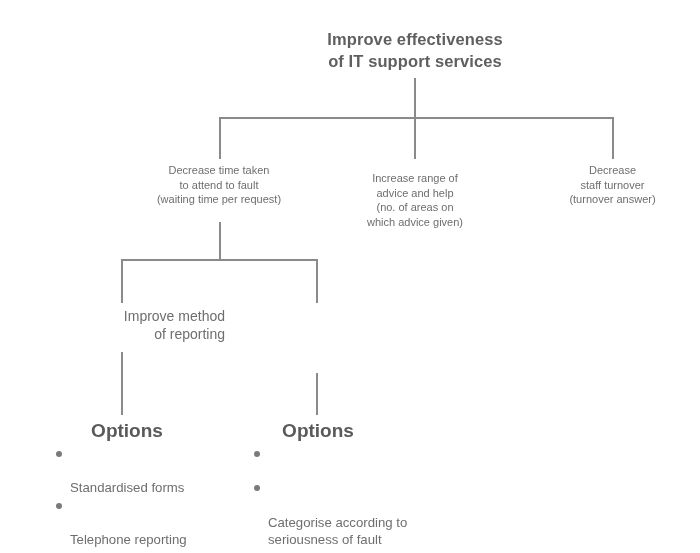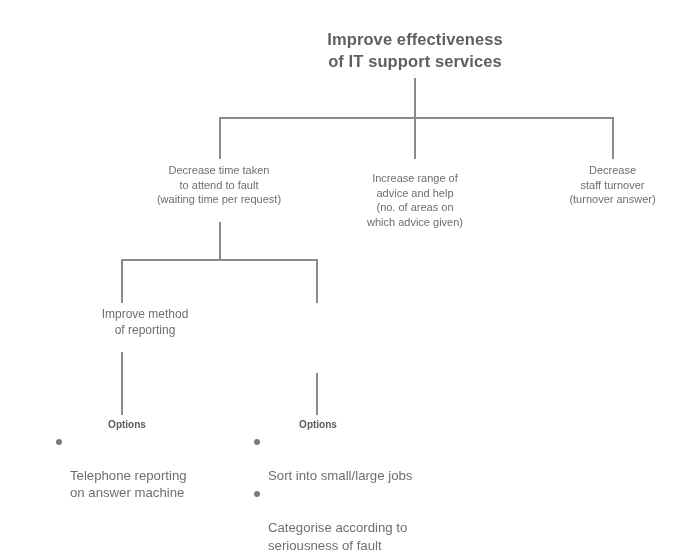--- a/index.html
+++ b/index.html
@@ -46,36 +46,36 @@
     letter-spacing: 0.1px;
     line-height: 1.34;
   }
 
   .node-l2 {
     font-size: 11px;
     font-weight: 400;
   }
 
   .node-l3 {
-    font-size: 12px;
+    font-size: 14px;
     font-weight: 400;
-    text-align: center;
+    text-align: right;
   }
 
   
   .options {
     position: absolute;
     text-align: left;
     font-size: 13.2px;
     line-height: 1.32;
   }
   .options-heading {
     font-weight: 700;
     color: #5a5a5a;
-    font-size: 10px;
+    font-size: 19px;
     display: block;
     margin-bottom: 1px;
   }
   .options-list {
     list-style: none;
     margin: 0;
     padding: 0;
   }
   .options-list li {
     position: relative;
@@ -135,33 +135,36 @@
 
 
   <div class="line v" style="left:121px; top:352px; height:63px;"></div>
   <div class="line v" style="left:316px; top:373px; height:42px;"></div>
 
   <div class="options" style="left:56px; top:418px; width:180px;">
     <span class="options-heading" style="display:block; text-align:center; width:142px;">Options</span>
     <ul class="options-list">
       <li>
         <span class="bullet"></span>
+        <span>Standardised forms</span>
+      </li>
+      <li>
+        <span class="bullet"></span>
         <span>Telephone reporting
 on answer machine</span>
       </li>
 
     </ul>
   </div>
 
   <div class="options" style="left:254px; top:418px; width:200px;">
     <span class="options-heading" style="display:block; text-align:center; width:128px;">Options</span>
     <ul class="options-list">
       <li>
         <span class="bullet"></span>
-        <span>Sort into small/large jobs</span>
       </li>
       <li>
         <span class="bullet"></span>
         <span>Categorise according to
 seriousness of fault</span>
       </li>
 
     </ul>
   </div>
 

